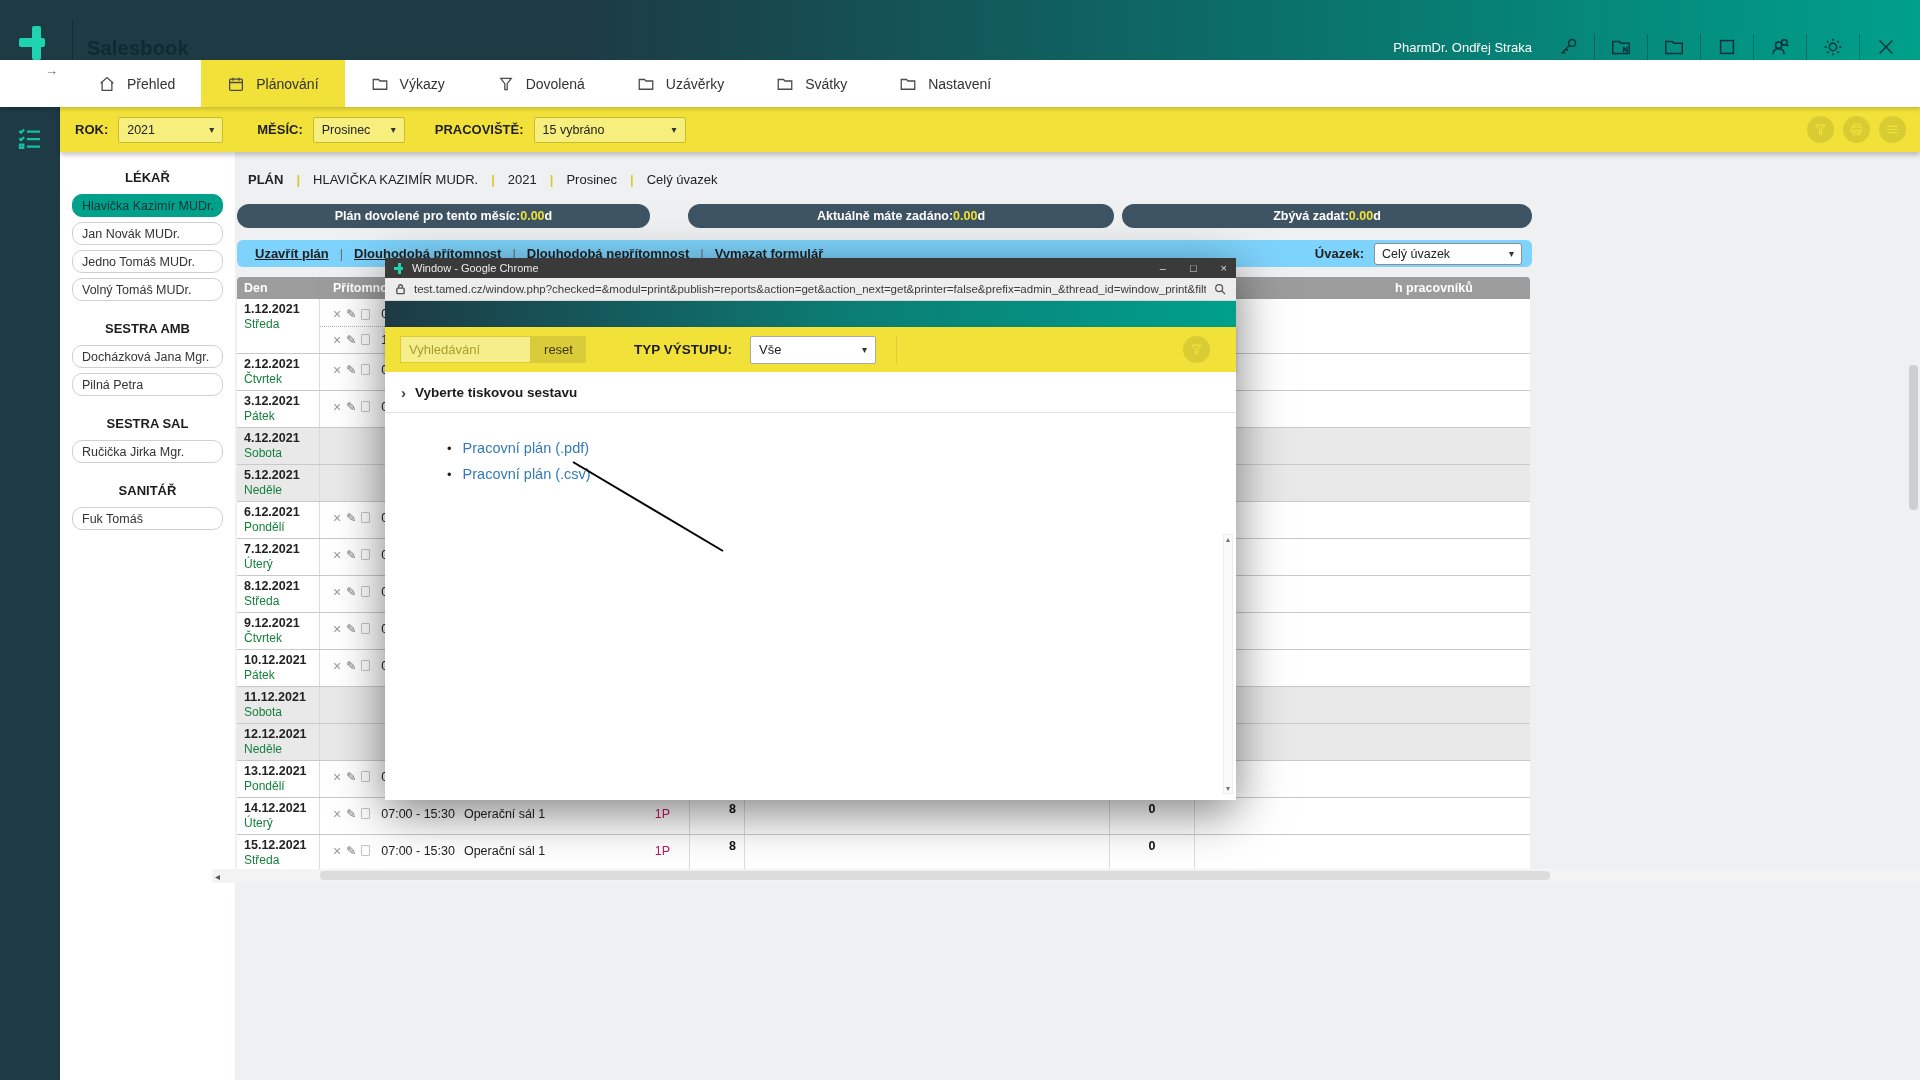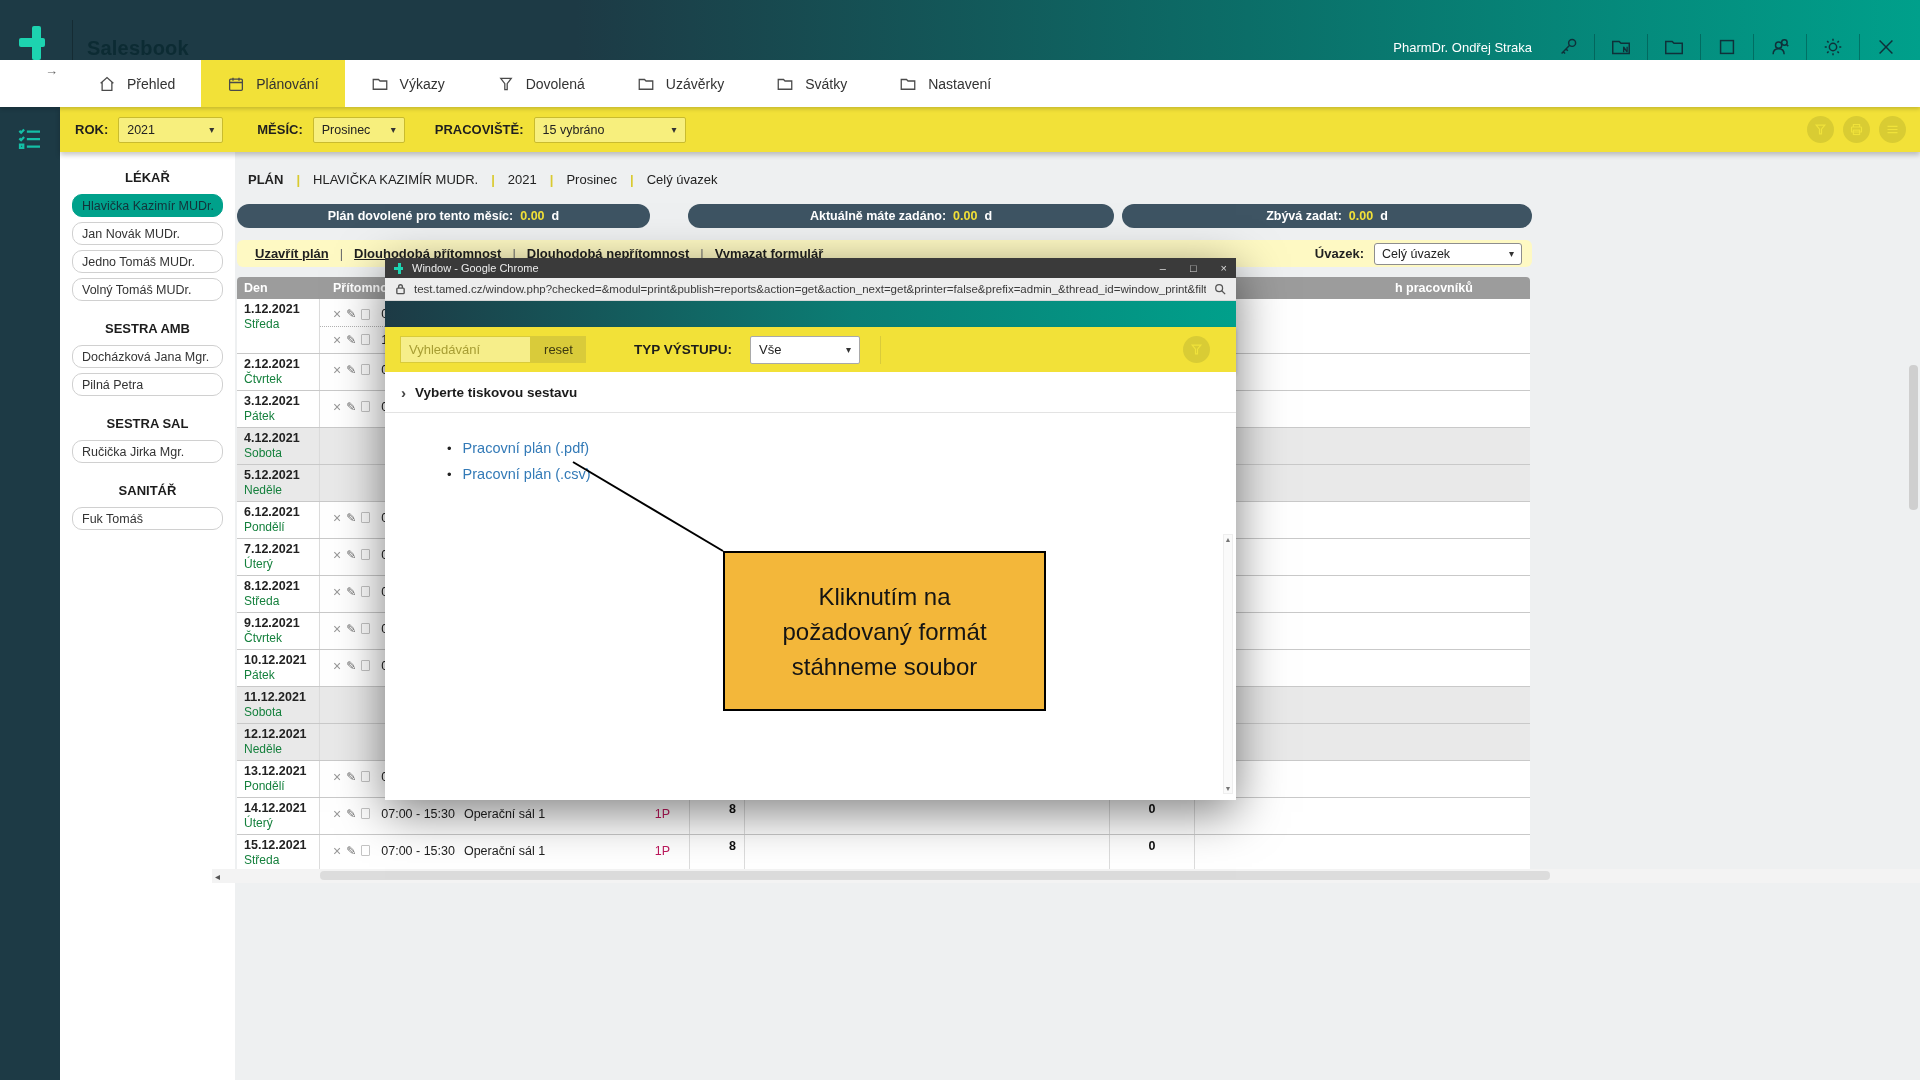--- a/index.html
+++ b/index.html
@@ -54,26 +54,26 @@
   .sp-title:first-child { margin-top:0; }
   .sp-item { margin:0 12px 5px; height:23px; border:1px solid #d0d0d0; border-radius:10px; background:#fff;
     font-size:12.5px; color:#333; display:flex; align-items:center; padding-left:9px; cursor:pointer; }
   .sp-item.selected { background:#00a18b; border-color:#00a18b; color:#12323a; }
 
   
   .breadcrumb { position:absolute; left:248px; top:172px; display:flex; align-items:center; gap:13px; font-size:13px; color:#222; z-index:6;}
   .bc-item.first { font-weight:bold; }
   .bc-sep { color:#d9ca30; font-weight:bold; }
   .pill { position:absolute; top:204px; height:24px; background:#3e5463; border-radius:12px; color:#fff;
-    display:flex; align-items:center; justify-content:center; gap:7px; font-size:12.5px; font-weight:bold; z-index:6;}
+    display:flex; align-items:center; justify-content:center; gap:0; font-size:12.5px; font-weight:bold; z-index:6;}
   .pill .pv { color:#f2e138; }
   .pill1 { left:237px; width:413px; }
   .pill2 { left:688px; width:426px; }
   .pill3 { left:1122px; width:410px; }
-  .plan-toolbar { position:absolute; left:237px; top:240px; width:1295px; height:27px; background:#fef9c3; border-radius:6px;
+  .plan-toolbar { position:absolute; left:237px; top:240px; width:1295px; height:27px; background:#7dd3fc; border-radius:6px;
     display:flex; align-items:center; padding:0 10px 0 18px; z-index:6;}
   .pt-link { font-size:13px; font-weight:bold; color:#1f1f1f; text-decoration:underline; cursor:pointer; }
   .pt-sep { color:#6e6e6e; margin:0 11px; font-size:13px; }
   .pt-right { margin-left:auto; display:flex; align-items:center; gap:10px; }
   .pt-right .flabel { margin-right:0; }
   .uvazek-select { width:148px; height:22px; background:#fff; border:1px solid #8e8e8e; border-radius:3px;
     font-size:12.5px; color:#222; display:flex; align-items:center; padding:0 7px; cursor:pointer; }
   .uvazek-select .chev { margin-left:auto; font-size:10px; color:#333; }
 
   
@@ -127,21 +127,21 @@
   .p-url svg { width:11px; height:12px; stroke:#555; fill:none; stroke-width:1.5; flex:none; }
   .p-url-text { flex:1; font-size:11.5px; color:#3a3a3a; white-space:nowrap; overflow:hidden; }
   .p-teal { height:26px; background:linear-gradient(90deg,#1d3a45,#0b7d74 55%,#00a08b); }
   .p-yellow { position:relative; height:45px; background:#f2e138; box-shadow:0 2px 4px rgba(0,0,0,.2);
     display:flex; align-items:center; padding:0 15px; }
   .p-search { width:131px; height:27px; background:#f6ee8a; border:1px solid #d9cb3a; display:flex; align-items:center;
     padding-left:8px; font-size:13px; color:#a79d33; cursor:text; }
   .p-reset { width:55px; height:27px; background:#d9cb3a; color:#3c3910; font-size:13px; display:flex; align-items:center;
     justify-content:center; cursor:pointer; }
   .p-typ-label { margin-left:48px; font-size:13.5px; font-weight:bold; color:#1c1c1c; }
-  .p-typ-select { margin-left:18px; width:110px; height:28px; background:#fff; border:1px solid #a9a9a9; border-radius:2px;
+  .p-typ-select { margin-left:18px; width:126px; height:28px; background:#fff; border:1px solid #a9a9a9; border-radius:2px;
     display:flex; align-items:center; padding:0 8px; font-size:13px; color:#222; cursor:pointer; }
   .p-typ-select .chev { margin-left:auto; font-size:10px; color:#333; }
   .p-ydiv { margin-left:20px; width:1px; height:28px; background:#d9cb3a; }
   .p-funnel { position:absolute; right:26px; top:9px; width:27px; height:27px; border-radius:50%; background:#d9cc35;
     display:flex; align-items:center; justify-content:center; cursor:pointer; }
   .p-funnel svg { width:15px; height:15px; stroke:#f0e23a; fill:none; stroke-width:1.8; }
   .p-body { position:relative; height:428px; background:#fff; }
   .p-section { height:41px; display:flex; align-items:center; gap:9px; padding-left:16px; border-bottom:1px solid #e3e3e3; }
   .p-section .chev { font-size:15px; color:#444; font-weight:bold; cursor:pointer; }
   .p-section .stitle { font-size:13.5px; font-weight:bold; color:#1b1b1b; }
@@ -697,20 +697,15 @@
           </li>
       </ul>
       <div class="p-scroll">
         <span>▲</span>
         <span>▼</span>
       </div>
     </div>
     <svg class="p-line" width="851" height="542">
       <line x1="188" y1="204" x2="338" y2="293" stroke="#000" stroke-width="2"></line>
     </svg>
-    <div class="callout">
-      <div>Kliknutím na</div>
-      <div>požadovaný formát</div>
-      <div>stáhneme soubor</div>
-    </div>
   </div>
 
 </div>
 
 </body></html>

